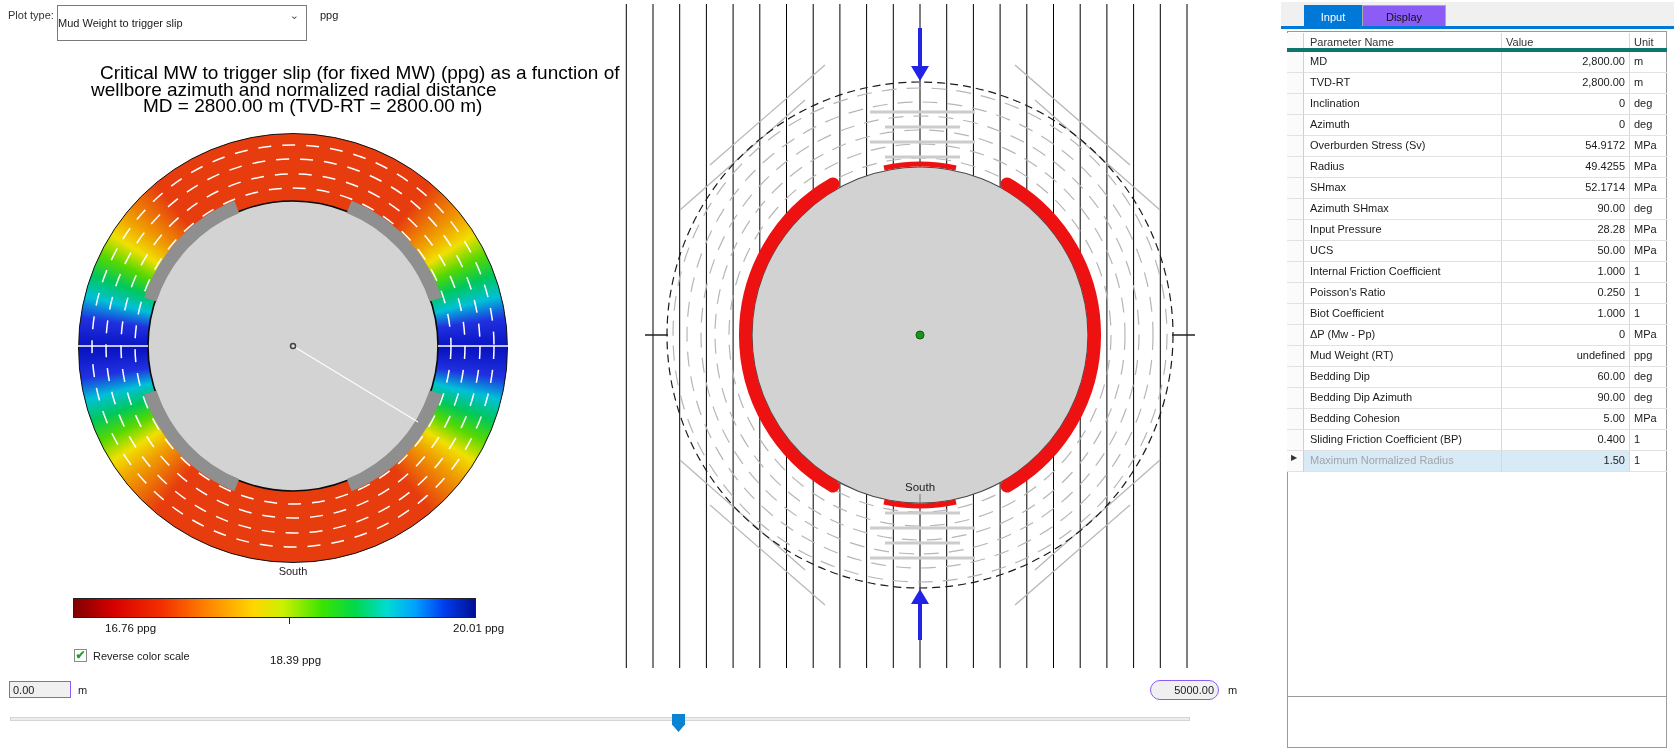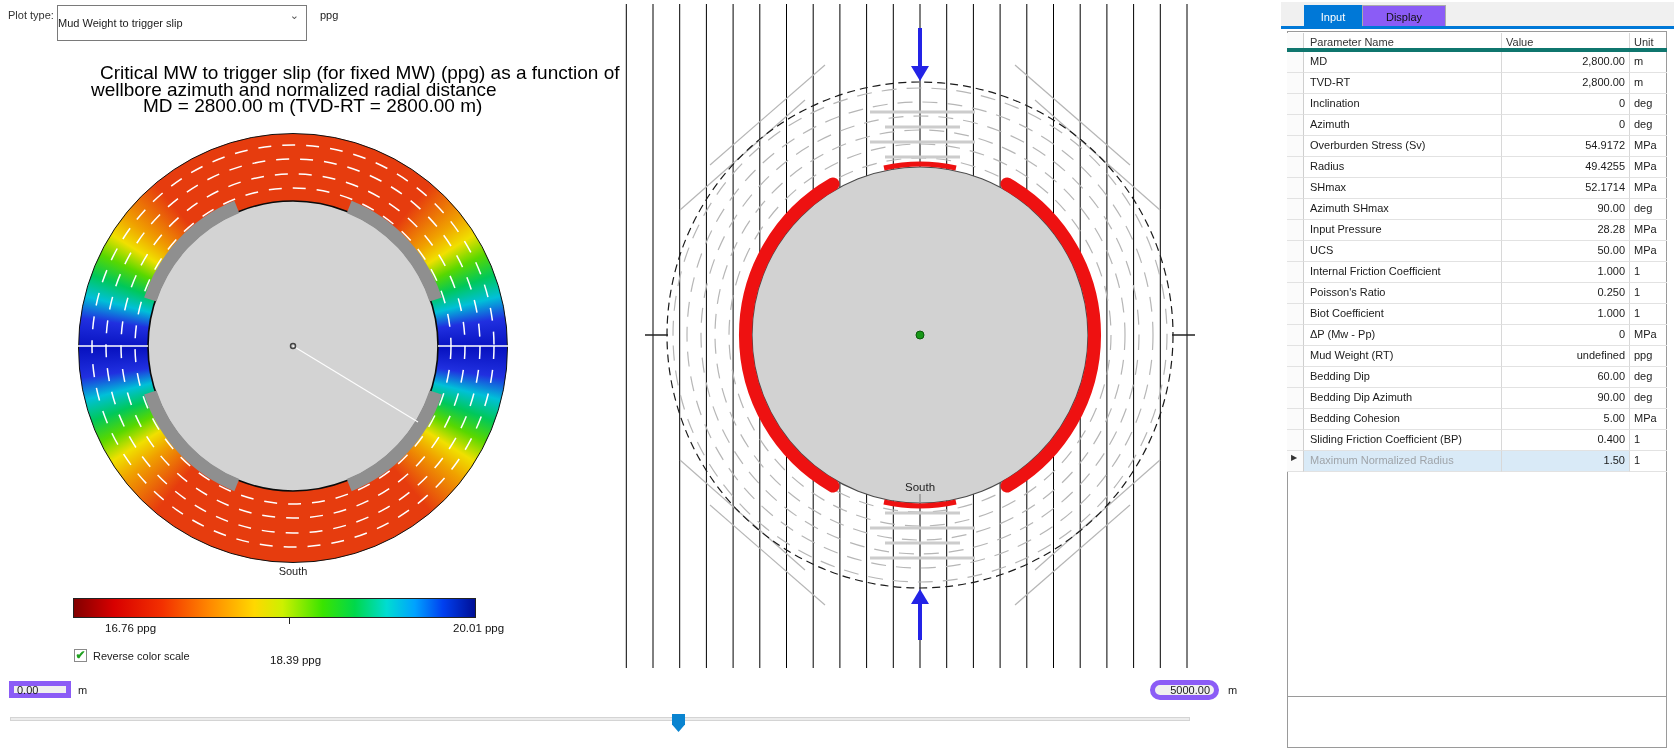--- a/index.html
+++ b/index.html
@@ -36,21 +36,21 @@
     background:linear-gradient(to right,#820000 0%,#d80000 10%,#f33000 22%,#ff8a00 34%,#ffd800 45%,
       #cdf000 52%,#3ae400 62%,#00d84a 70%,#00dcd2 78%,#00a2ff 85%,#0040f0 92%,#000f96 100%);}
   #cbar-tick{left:289px;top:618px;width:1px;height:6px;background:#222;}
   .cb-lab{top:622px;color:#111;font-size:11.5px;}
   #cb-min{left:62px;margin-left:43px;} #cb-mid{left:270px;margin-top:32px;} #cb-max{left:453px;}
   #rev-box{left:74px;top:649px;width:13px;height:13px;border:1px solid #8a8a8a;background:#fff;box-sizing:border-box;
      color:#1fa01f;font-size:12px;line-height:11px;text-align:center;font-weight:bold;}
   #rev-label{left:93px;top:650px;color:#222;}
 
   
-  .numbox{background:#f0f0f0;border:5px solid #8b5cf6;box-sizing:border-box;display:flex;align-items:center;}
+  .numbox{background:#f0f0f0;border:1px solid #8b5cf6;box-sizing:border-box;display:flex;align-items:center;}
   #min-box{left:9px;top:681px;width:62px;height:17px;padding-left:3px;}
   #min-unit{left:78px;top:684px;}
   #max-box{left:1150px;top:680px;width:69px;height:20px;justify-content:flex-end;padding-right:4px;border-radius:10px;}
   #max-unit{left:1228px;top:684px;}
   #slider-track{left:10px;top:717px;width:1180px;height:4px;background:#ececec;border:1px solid #d4d4d4;box-sizing:border-box;}
   #slider-thumb{left:672px;top:714px;width:13px;height:18px;background:#0a84d0;
      clip-path:polygon(0 0,100% 0,100% 58%,50% 100%,0 58%);}
 
   
   #mp-svg{left:560px;top:0px;}

